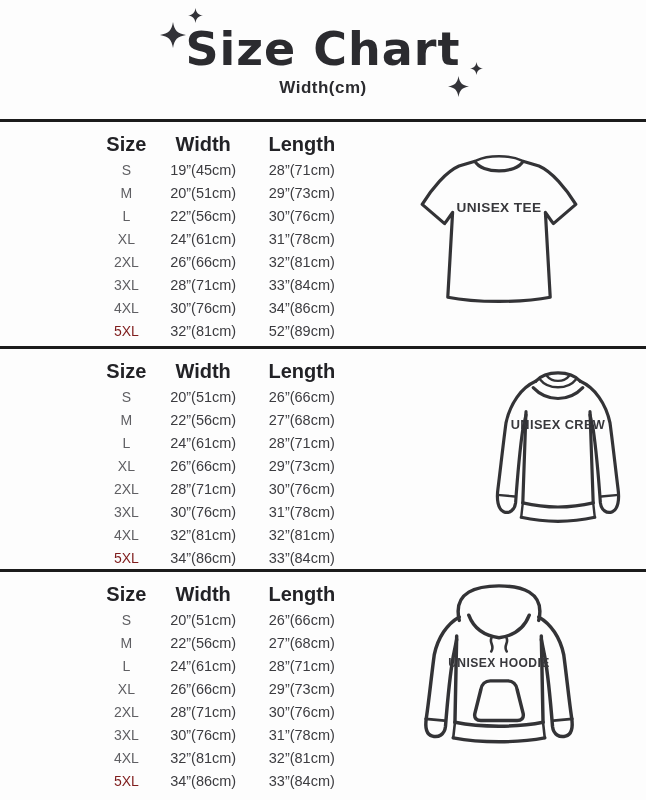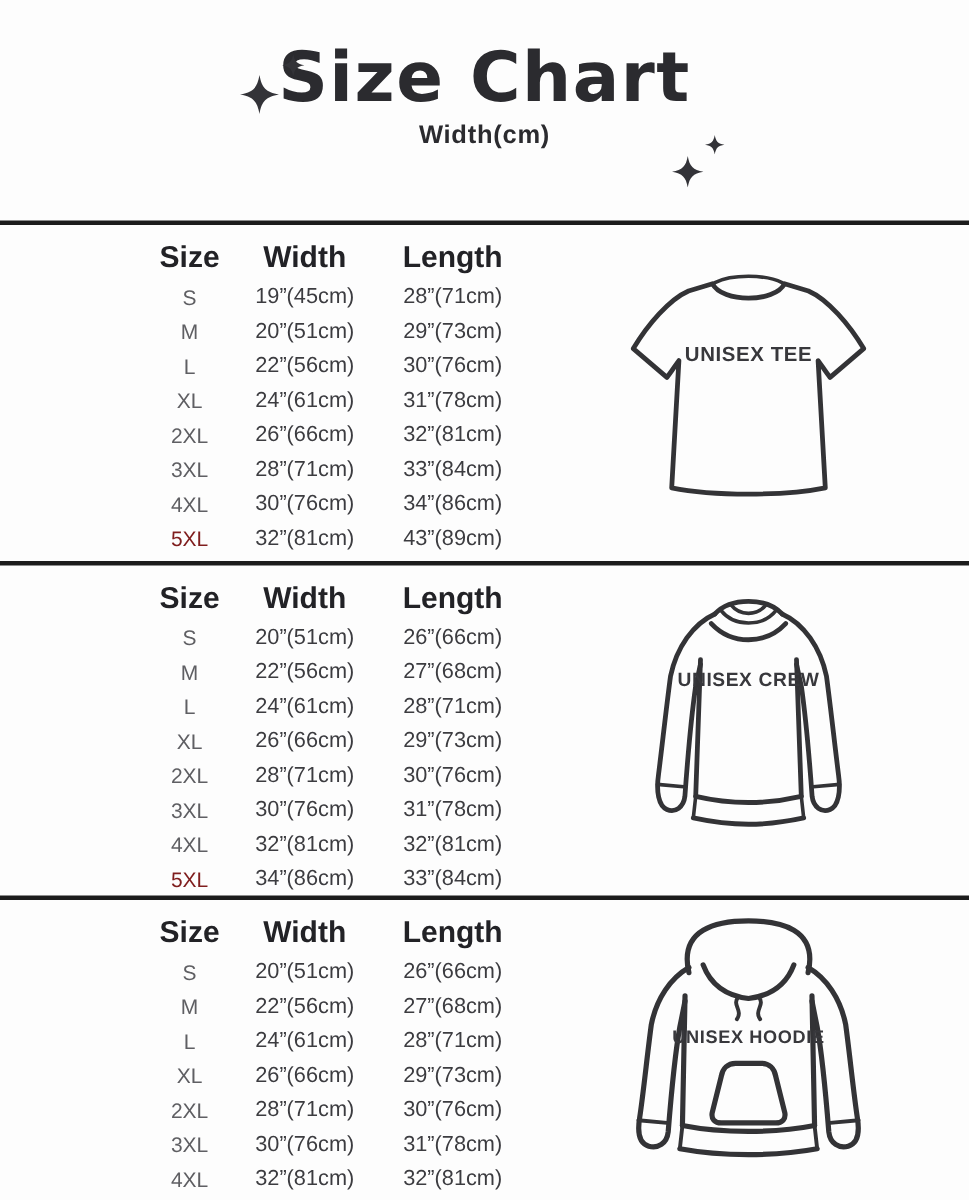--- a/index.html
+++ b/index.html
@@ -11,28 +11,27 @@
     overflow:hidden;
   }
   
   .hero {
     position:relative;
     height:122px;
     border-bottom:3px solid #1c1c1c;
     text-align:center;
   }
   .hero-title {
-    padding-top:0;
+    padding-top:26px;
     font-family:"DejaVu Sans", sans-serif;
     font-size:46px;
     font-weight:800;
     letter-spacing:1px;
     color:#2b2b2f;
     line-height:1.0;
-    margin-top:28px;
   }
   .hero-subtitle {
     margin-top:6px;
     font-size:17px;
     font-weight:bold;
     color:#2b2b2f;
     letter-spacing:0.5px;
   }
   .sparkle { position:absolute; }
   .sparkle svg { display:block; }
@@ -72,21 +71,21 @@
   .size-table .col-length { width:104px; }
   .size-table td.size-lab { color:#5f5f63; font-size:14px; }
   .size-table td.size-lab.muted { color:#7f1d1d; }
   .garment {
     flex:1;
     display:flex;
     justify-content:center;
   }
   .garment svg { display:block; }
   .g-tee    { margin-top:28px; }
-  .g-crew   { margin-top:18px; }
+  .g-crew   { margin-top:18px;justify-content:flex-end; }
   .g-hoodie { margin-top:12px; }
   .stroke { fill:none; stroke:#333336; stroke-width:4; stroke-linecap:round; stroke-linejoin:round; }
   .stroke-thin { fill:none; stroke:#333336; stroke-width:3; stroke-linecap:round; stroke-linejoin:round; }
   .garment-label {
     font-family:"Liberation Sans", sans-serif;
     font-weight:bold;
     fill:#38383c;
     letter-spacing:0.5px;
     text-anchor:middle;
   }
@@ -161,21 +160,21 @@
             <td>33”(84cm)</td>
           </tr>
           <tr>
             <td class="size-lab">4XL</td>
             <td>30”(76cm)</td>
             <td>34”(86cm)</td>
           </tr>
           <tr>
             <td class="size-lab muted">5XL</td>
             <td>32”(81cm)</td>
-            <td>43”(89cm)</td>
+            <td>52”(89cm)</td>
           </tr>
         </tbody>
     </table>
   </div>
   <figure class="garment g-tee">
     <svg width="176" height="160" viewBox="0 0 220 200">
       <path class="stroke" d="M80,14 L60,20 C44,27 26,48 14,68 L42,92 C46,87 49,82 52,78 L46,184 C80,191 140,191 174,184 L168,78 C171,82 174,87 178,92 L206,68 C194,48 176,27 160,20 L140,14 C132,30 88,30 80,14 Z"></path>
       <path class="stroke-thin" d="M82,13 C96,6 124,6 138,13"></path>
       <text class="garment-label" x="110" y="78" font-size="17">UNISEX TEE</text>
     </svg>

